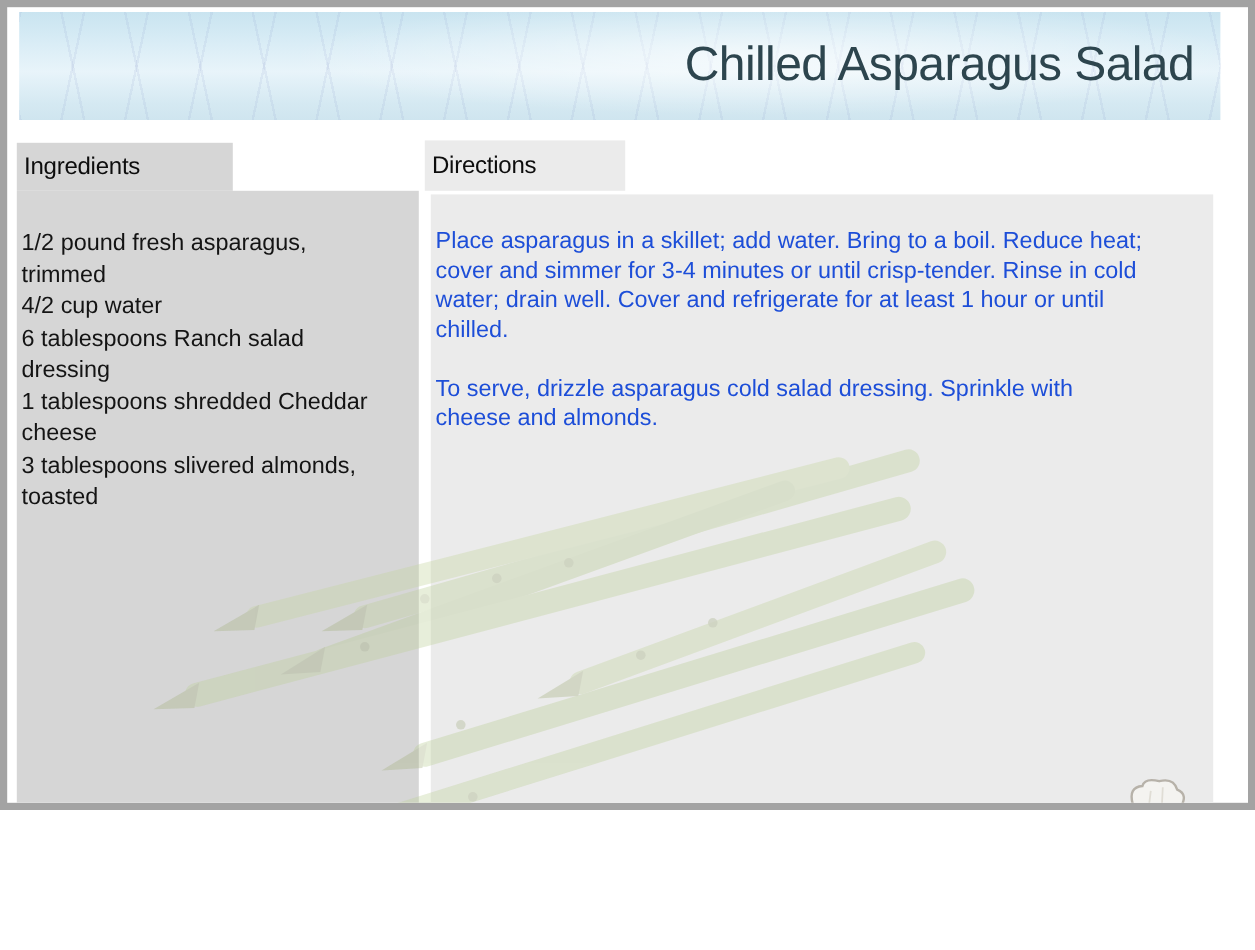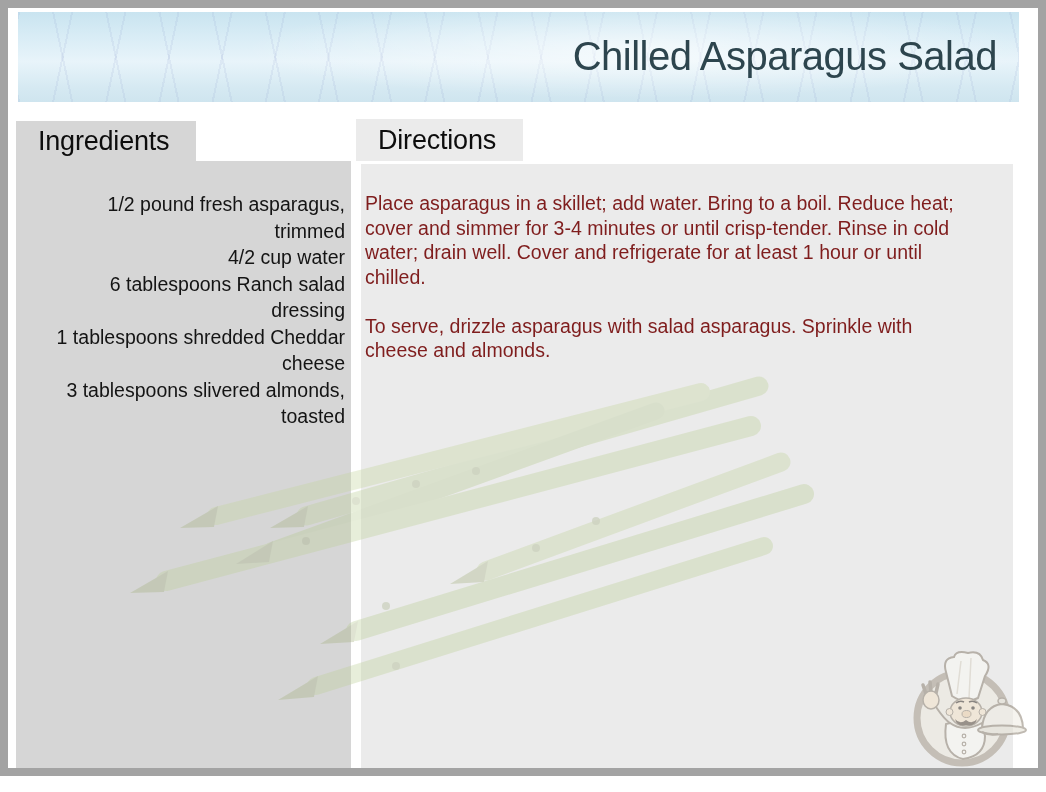--- a/index.html
+++ b/index.html
@@ -1,49 +1,49 @@
 <!DOCTYPE html>
 <html><head>
 <meta charset="utf-8">
 <style>
   html,body{margin:0;padding:0;background:#ffffff;}
   body{width:1046px;height:792px;font-family:"Liberation Sans","DejaVu Sans",sans-serif;}
   .page{
-    position:relative;width:1046px;height:776px;box-sizing:border-box;
-    border:8px solid #a3a3a3;background:#ffffff;overflow:hidden;
+    position:relative;width:1046px;height:675px;box-sizing:border-box;
+    border:6px solid #a3a3a3;background:#ffffff;overflow:hidden;
   }
   
   .band{
     position:absolute;left:10px;top:4px;width:1001px;height:90px;
     background-image:
       radial-gradient(ellipse 55% 75% at 62% 42%, rgba(255,255,255,0.62), rgba(255,255,255,0) 72%),
       repeating-linear-gradient(102deg, rgba(125,140,195,0.11) 0px, rgba(125,140,195,0.11) 2px, rgba(255,255,255,0) 2px, rgba(255,255,255,0) 52px),
       repeating-linear-gradient(78deg, rgba(125,140,195,0.11) 0px, rgba(125,140,195,0.11) 2px, rgba(255,255,255,0) 2px, rgba(255,255,255,0) 52px),
       linear-gradient(180deg,#c9e4f0 0%,#daedf6 30%,#e8f4fa 55%,#d5e9f2 85%,#cfe5ef 100%);
   }
   .band-title{
     position:absolute;right:22px;top:50%;transform:translateY(-52%);
     font-size:40px;font-weight:400;letter-spacing:-0.5px;color:#2d454e;white-space:nowrap;
   }
   
   .head-box{position:absolute;display:flex;align-items:center;box-sizing:border-box;}
-  .head-box .head-text{font-size:27px;color:#0d0d0d;padding-left:22px;letter-spacing:-0.2px;}
+  .head-box .head-text{font-size:20px;color:#0d0d0d;padding-left:6px;letter-spacing:-0.2px;}
   .ing-head{left:8px;top:113px;width:180px;height:40px;background:#d6d6d6;}
   .dir-head{left:348px;top:111px;width:167px;height:42px;background:#ebebeb;text-align:center;}
   
   .ing-body{
     position:absolute;left:8px;top:153px;width:335px;height:615px;background:#d6d6d6;
     box-sizing:border-box;padding:30px 6px 0 4px;
     font-size:19.5px;line-height:26.5px;color:#141414;
   }
-  .ing-item{white-space:pre-line;margin:0;text-align:right;}
+  .ing-item{white-space:pre-line;margin:0;}
   .dir-body{
     position:absolute;left:353px;top:156px;width:652px;height:612px;background:#ebebeb;
     box-sizing:border-box;padding:27px 12px 0 4px;
-    font-size:19.5px;line-height:24.5px;color:#7f1d1d;
+    font-size:19.5px;line-height:24.5px;color:#1d4ed8;
   }
   .dir-body p{margin:0 0 24.5px 0;white-space:pre-line;}
   
   .asp{position:absolute;left:48px;top:368px;opacity:0.34;pointer-events:none;}
   .chef{position:absolute;left:898px;top:640px;opacity:0.55;pointer-events:none;}
 </style>
 </head>
 <body>
 
 <div class="page">
@@ -68,21 +68,21 @@
   </div>
 
   <div class="head-box dir-head">
     <span class="head-text">Directions</span>
   </div>
   <div class="dir-body">
     <p>Place asparagus in a skillet; add water. Bring to a boil. Reduce heat;
 cover and simmer for 3-4 minutes or until crisp-tender. Rinse in cold
 water; drain well. Cover and refrigerate for at least 1 hour or until
 chilled.</p>
-    <p>To serve, drizzle asparagus with salad asparagus. Sprinkle with
+    <p>To serve, drizzle asparagus cold salad dressing. Sprinkle with
 cheese and almonds.</p>
   </div>
 
   <svg class="asp" width="760" height="340" viewBox="0 0 760 340" role="img" aria-label="Faded photo of fresh asparagus spears">
     <g stroke-linecap="round" fill="none">
       <path d="M703 10 L250 140" stroke="#bccf96" stroke-width="19"></path>
       <path d="M645 16 L160 140" stroke="#c3d49c" stroke-width="18"></path>
       <path d="M600 35 L215 175" stroke="#b5c98e" stroke-width="17"></path>
       <path d="M695 50 L110 205" stroke="#bccf96" stroke-width="20"></path>
       <path d="M725 86 L430 195" stroke="#c0d29a" stroke-width="19"></path>

